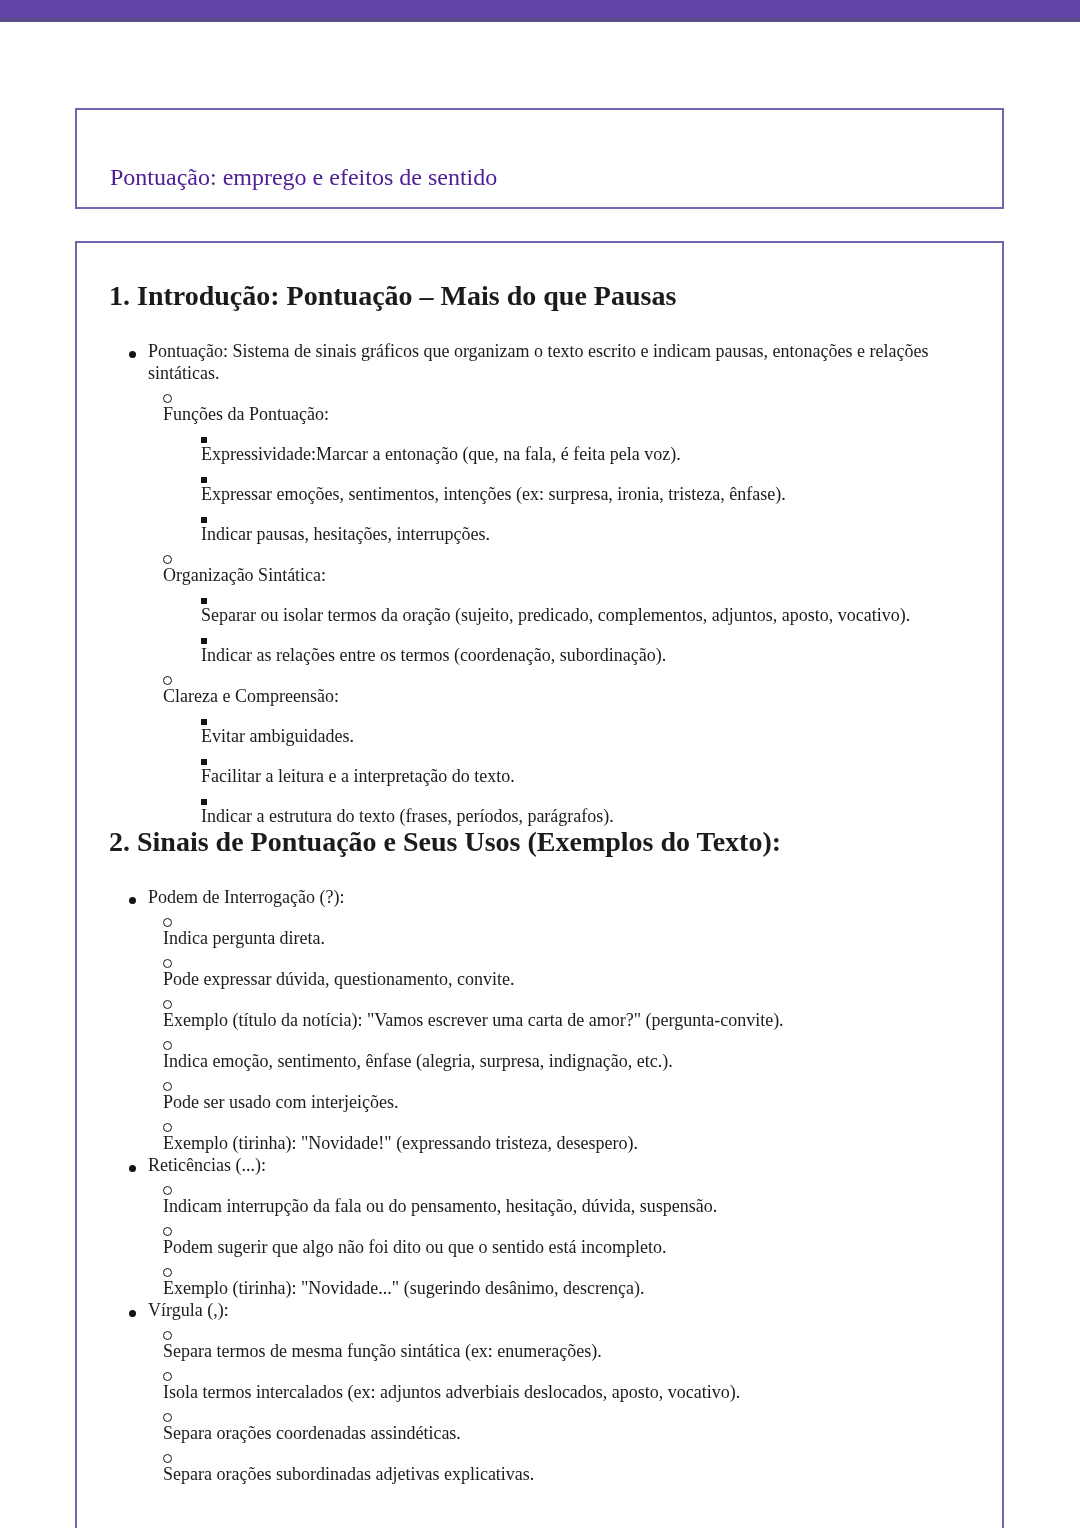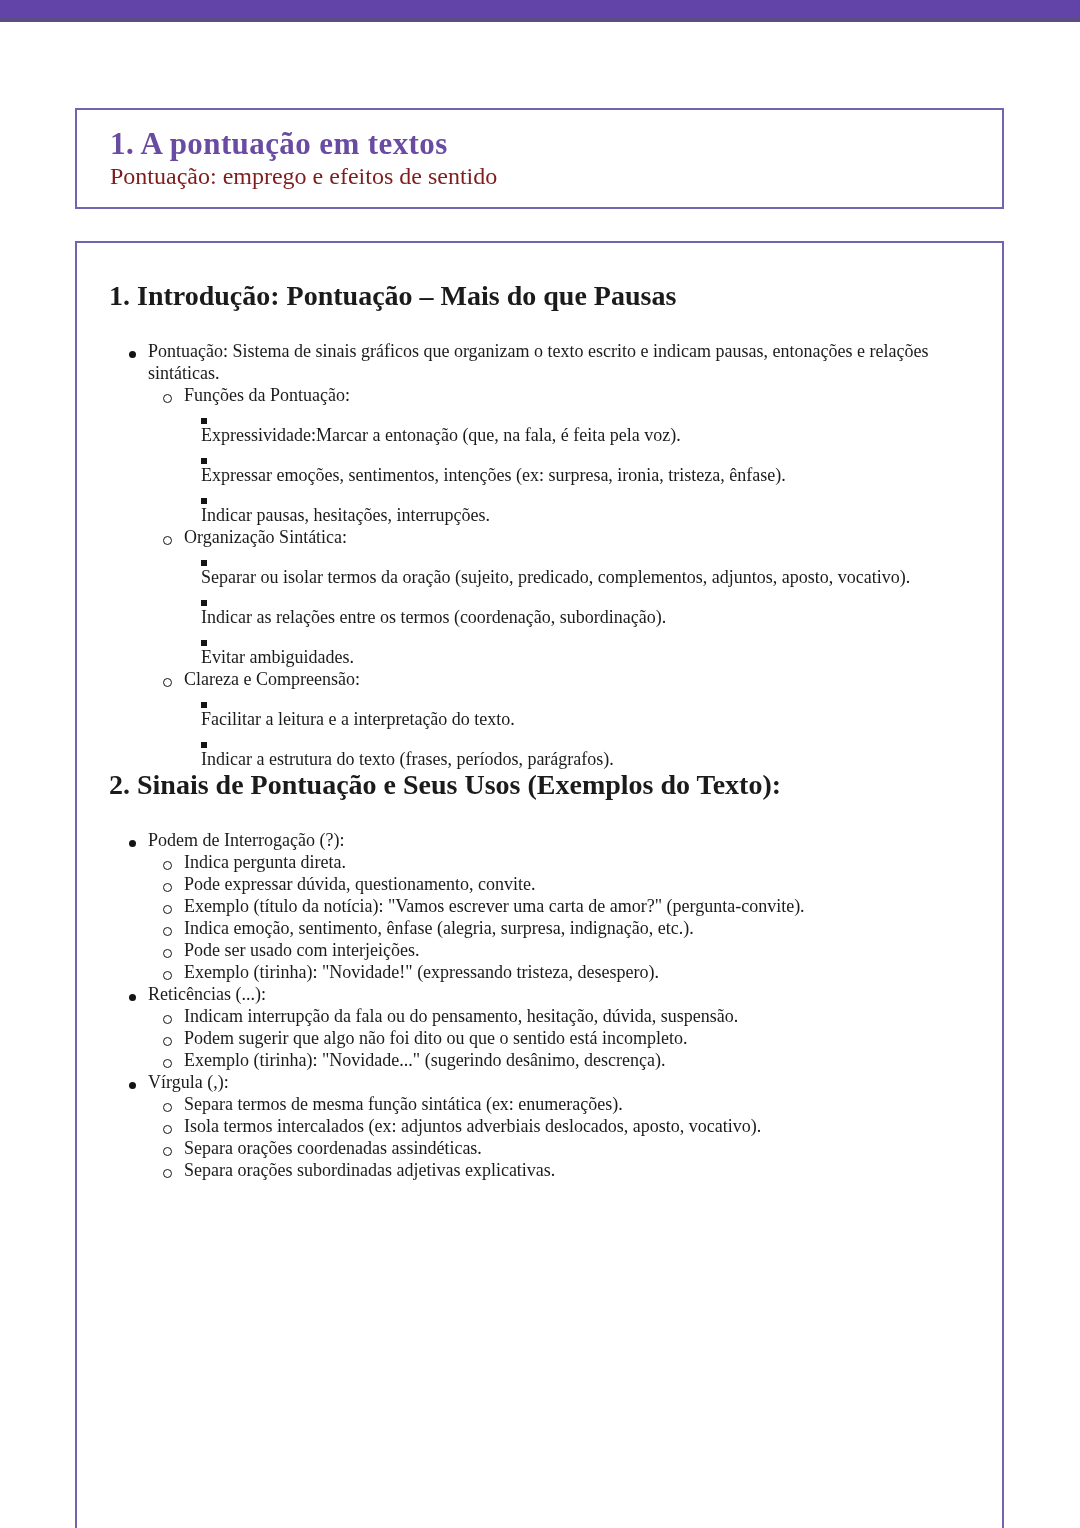--- a/index.html
+++ b/index.html
@@ -39,23 +39,24 @@
     padding: 16px 20px 0 33px;
   }
   .page-title {
     color: #6a4ba2;
     font-size: 31px;
     font-weight: bold;
     line-height: 36px;
     letter-spacing: 0.4px;
   }
   .page-subtitle {
-    color: #7f1d1d;
+    color: #4c1d95;
     font-size: 24px;
     line-height: 28px;
+    margin-top: 37px;
   }
 
   
   .content-box {
     position: absolute;
     left: 75px;
     top: 241px;
     width: 929px;
     height: 1340px;
     box-sizing: border-box;
@@ -75,21 +76,21 @@
 
   .li {
     display: flex;
     align-items: flex-start;
     font-size: 18px;
     line-height: 22px;
   }
   .li .txt { flex: 1 1 auto; }
 
   .lvl1 { margin-left: 20px; }
-  .lvl2 { margin-left: 54px; }
+  .lvl2 { margin-left: 54px; flex-direction: column; }
   .lvl3 { margin-left: 92px; flex-direction: column; }
 
   .marker {
     flex: 0 0 auto;
     display: inline-block;
   }
   .marker.dot {
     width: 7px; height: 7px;
     background: #141414;
     border-radius: 50%;
@@ -108,21 +109,20 @@
     background: #141414;
     margin: 12px 14px 0 0;
   }
 </style>
 </head>
 <body>
 
 <div class="topbar"></div>
 
 <div class="title-box">
-  <div class="page-title">1. A pontuação em textos</div>
   <div class="page-subtitle">Pontuação: emprego e efeitos de sentido</div>
 </div>
 
 <div class="content-box">
 
   <div class="section-heading">1. Introdução: Pontuação – Mais do que Pausas</div>
 
   <div class="li lvl1">
       <span class="marker dot"></span>
       <span class="txt">Pontuação: Sistema de sinais gráficos que organizam o texto escrito e indicam pausas, entonações e relações sintáticas.</span>
@@ -148,28 +148,28 @@
       <span class="txt">Organização Sintática:</span>
     </div>
   <div class="li lvl3">
       <span class="marker square"></span>
       <span class="txt">Separar ou isolar termos da oração (sujeito, predicado, complementos, adjuntos, aposto, vocativo).</span>
     </div>
   <div class="li lvl3">
       <span class="marker square"></span>
       <span class="txt">Indicar as relações entre os termos (coordenação, subordinação).</span>
     </div>
+  <div class="li lvl2">
+      <span class="marker circle"></span>
+      <span class="txt">Clareza e Compreensão:</span>
+    </div>
   <div class="li lvl3">
       <span class="marker square"></span>
       <span class="txt">Evitar ambiguidades.</span>
     </div>
-  <div class="li lvl2">
-      <span class="marker circle"></span>
-      <span class="txt">Clareza e Compreensão:</span>
-    </div>
   <div class="li lvl3">
       <span class="marker square"></span>
       <span class="txt">Facilitar a leitura e a interpretação do texto.</span>
     </div>
   <div class="li lvl3">
       <span class="marker square"></span>
       <span class="txt">Indicar a estrutura do texto (frases, períodos, parágrafos).</span>
     </div>
 
   <div class="section-heading second">2. Sinais de Pontuação e Seus Usos (Exemplos do Texto):</div>

